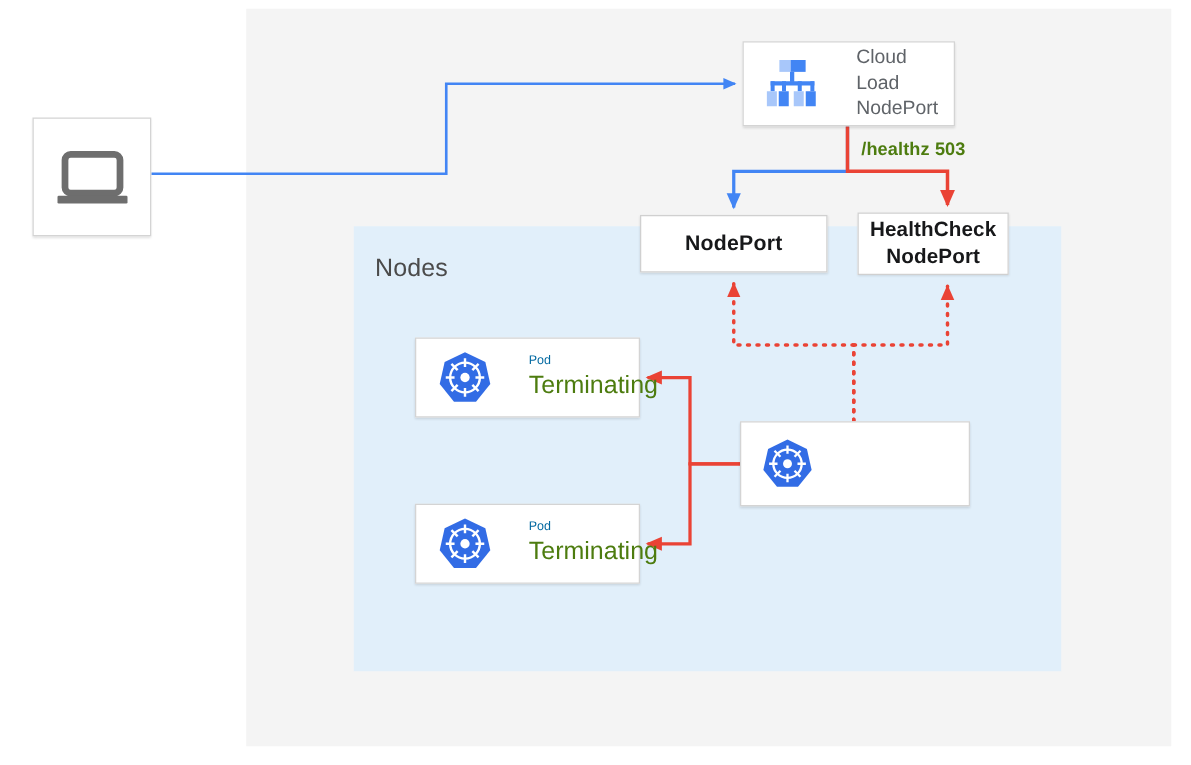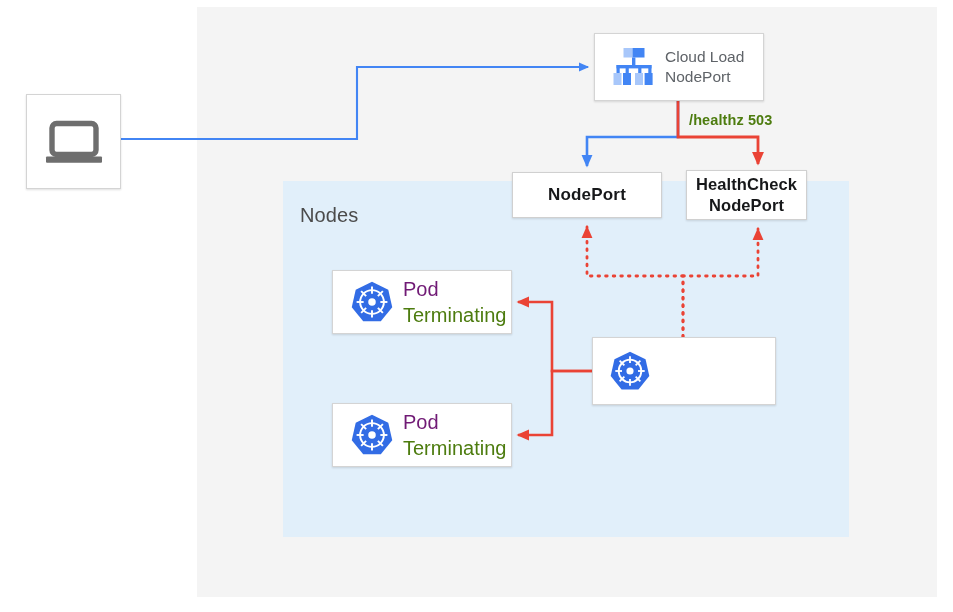--- a/index.html
+++ b/index.html
@@ -23,25 +23,25 @@
     font-size:20px;color:#4b4b4b;letter-spacing:.1px;
   }
 
   
   .card{
     position:absolute;background:#ffffff;border:1px solid #d4d4d4;
     box-shadow:0 1px 2px rgba(0,0,0,.13);
     box-sizing:border-box;
   }
   .card-row{
-    display:flex;align-items:center;height:100%;
+    display:flex;align-items:center;height:100%;gap:20px;
   }
   .card-icon{flex:0 0 auto;display:flex;align-items:center;justify-content:center;}
   .card-text{display:flex;flex-direction:column;justify-content:center;}
-  .title-main{font-size:20px;color:#701a75;line-height:1.32;}
+  .title-main{font-size:10px;color:#0369a1;line-height:1.32;}
   .title-sub{font-size:20px;color:#4d7c0f;line-height:1.32;}
 
   
   #laptop-card{left:26px;top:94px;width:95px;height:95px;}
   #clb-card{left:594px;top:33px;width:170px;height:68px;}
   #clb-card .card-icon{width:62px;margin-left:8px;}
   #clb-card .card-text{font-size:15.5px;}
   #clb-card .title-main{font-size:15.5px;color:#5f6368;}
 
   .port-box{

